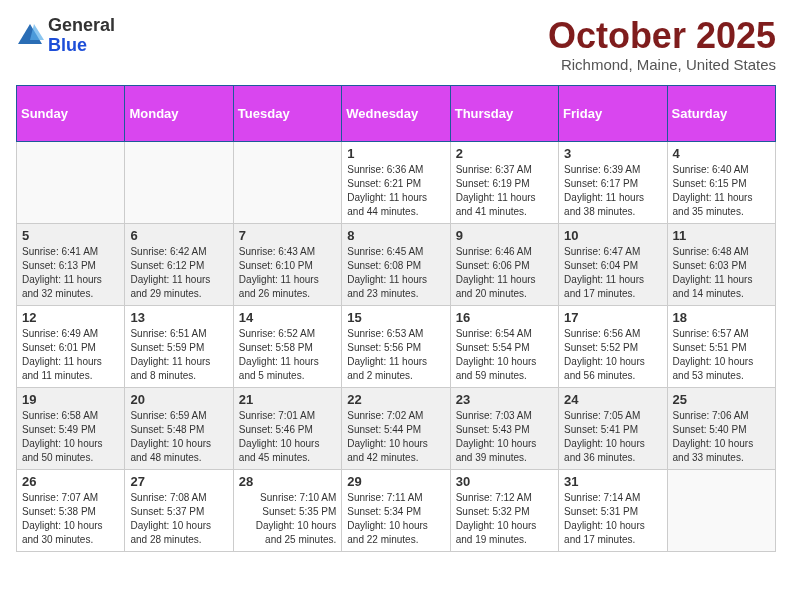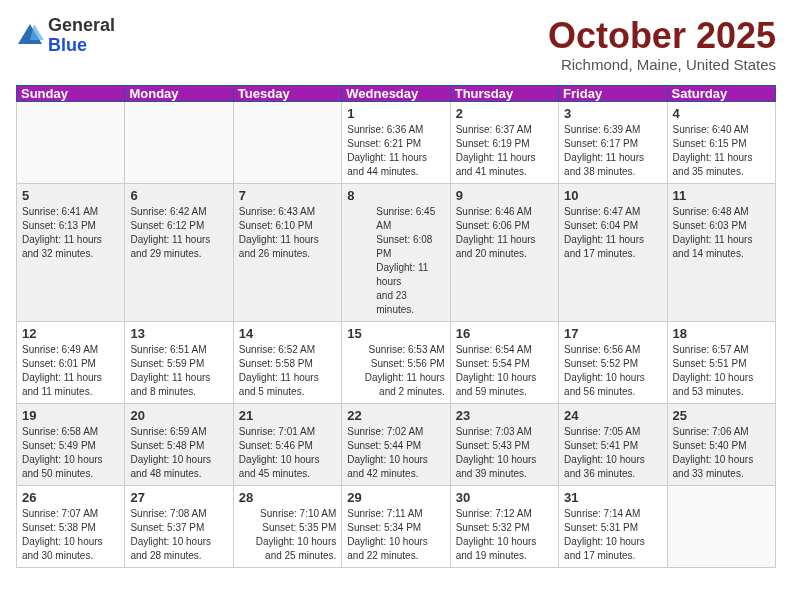--- a/index.html
+++ b/index.html
@@ -40,25 +40,25 @@
     .location {
       font-size: 15px;
       color: #555;
     }
     .calendar {
       width: 100%;
       border-collapse: collapse;
       border: 1px solid #ccc;
     }
     .calendar th {
-      background-color: #a21caf;
+      background-color: #d946ef;
       color: #fff;
       font-size: 13px;
       font-weight: bold;
-      padding: 0 4px;
+      padding: 20px 4px;
       text-align: left;
       border: 1px solid #1e5a9a;
     }
     .calendar td {
       vertical-align: top;
       width: 108px;
       min-height: 80px;
       padding: 4px 5px;
       border: 1px solid #ccc;
       font-size: 10.5px;
@@ -166,21 +166,21 @@
         </td>
         <td>
           <div class="day-num">7</div>
           <div class="day-info" style="white-space: pre-line;">Sunrise: 6:43 AM
 Sunset: 6:10 PM
 Daylight: 11 hours
 and 26 minutes.</div>
         </td>
         <td>
           <div class="day-num">8</div>
-          <div class="day-info" style="white-space: pre-line; margin-left: 29px;">Sunrise: 6:45 AM
+          <div class="day-info" style="white-space: pre-line;">Sunrise: 6:45 AM
 Sunset: 6:08 PM
 Daylight: 11 hours
 and 23 minutes.</div>
         </td>
         <td>
           <div class="day-num">9</div>
           <div class="day-info" style="white-space: pre-line;">Sunrise: 6:46 AM
 Sunset: 6:06 PM
 Daylight: 11 hours
 and 20 minutes.</div>
@@ -217,21 +217,21 @@
         </td>
         <td>
           <div class="day-num">14</div>
           <div class="day-info" style="white-space: pre-line;">Sunrise: 6:52 AM
 Sunset: 5:58 PM
 Daylight: 11 hours
 and 5 minutes.</div>
         </td>
         <td>
           <div class="day-num">15</div>
-          <div class="day-info" style="white-space: pre-line; text-align: right;">Sunrise: 6:53 AM
+          <div class="day-info" style="white-space: pre-line;">Sunrise: 6:53 AM
 Sunset: 5:56 PM
 Daylight: 11 hours
 and 2 minutes.</div>
         </td>
         <td>
           <div class="day-num">16</div>
           <div class="day-info" style="white-space: pre-line;">Sunrise: 6:54 AM
 Sunset: 5:54 PM
 Daylight: 10 hours
 and 59 minutes.</div>

